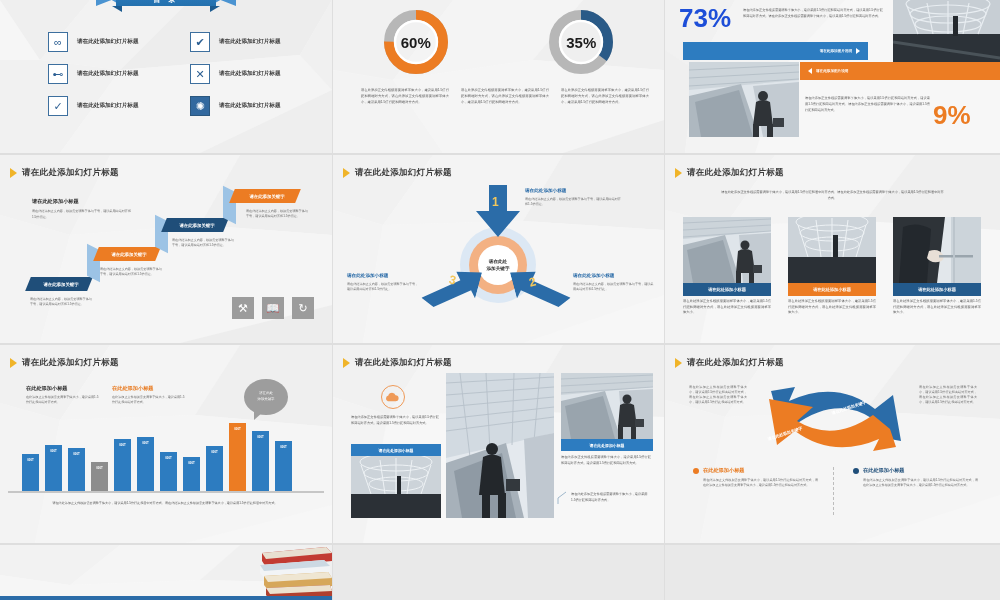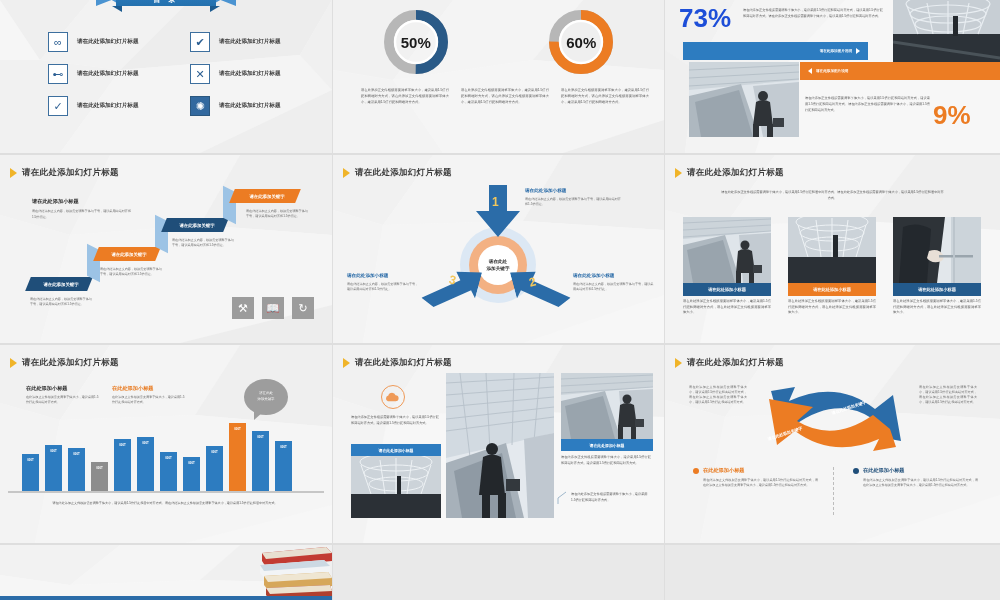--- a/index.html
+++ b/index.html
@@ -217,32 +217,32 @@
         <polygon points="0,70 60,80 110,153 0,153" fill="#f3f3f3"></polygon>
         <polygon points="60,80 200,60 331,70 331,120 230,153 110,153" fill="#f5f5f5"></polygon>
         <polygon points="331,120 331,153 230,153" fill="#ededed"></polygon>
       </svg>
     </div>
     <div class="content">
       <div class="donut-wrap">
         <div class="donut">
           <svg viewBox="0 0 64 64" width="64" height="64">
             <circle cx="32" cy="32" r="27" fill="none" stroke="#b7b7b7" stroke-width="10"></circle>
-            <circle cx="32" cy="32" r="27" fill="none" stroke="#2a5a87" stroke-width="10" stroke-dasharray="84.8 84.8" transform="rotate(-90 32 32)"></circle>
-            <circle cx="32" cy="32" r="21" fill="none" stroke="#ffffff" stroke-width="2.4"></circle>
-          </svg>
-          <div class="num">50%</div>
-        </div>
-        <div class="donut">
-          <svg viewBox="0 0 64 64" width="64" height="64">
-            <circle cx="32" cy="32" r="27" fill="none" stroke="#b7b7b7" stroke-width="10"></circle>
             <circle cx="32" cy="32" r="27" fill="none" stroke="#ec7c23" stroke-width="10" stroke-dasharray="127.2 42.4" transform="rotate(-90 32 32)"></circle>
             <circle cx="32" cy="32" r="21" fill="none" stroke="#ffffff" stroke-width="2.4"></circle>
           </svg>
           <div class="num">60%</div>
+        </div>
+        <div class="donut">
+          <svg viewBox="0 0 64 64" width="64" height="64">
+            <circle cx="32" cy="32" r="27" fill="none" stroke="#b7b7b7" stroke-width="10"></circle>
+            <circle cx="32" cy="32" r="27" fill="none" stroke="#2a5a87" stroke-width="10" stroke-dasharray="59.4 110.2" transform="rotate(-90 32 32)"></circle>
+            <circle cx="32" cy="32" r="21" fill="none" stroke="#ffffff" stroke-width="2.4"></circle>
+          </svg>
+          <div class="num">35%</div>
         </div>
       </div>
       <div class="donut-txt" style="left:28px;top:88px;">请在此添加正文件根据需要调整字体大小，建议采用1.5倍行距和两端对齐方式，请在此添加正文件根据需要调整字体大小，建议采用1.5倍行距和两端对齐方式。</div>
       <div class="donut-txt" style="left:128px;top:88px;">请在此添加正文件根据需要调整字体大小，建议采用1.5倍行距和两端对齐方式，请在此添加正文件根据需要调整字体大小，建议采用1.5倍行距和两端对齐方式。</div>
       <div class="donut-txt" style="left:228px;top:88px;">请在此添加正文件根据需要调整字体大小，建议采用1.5倍行距和两端对齐方式，请在此添加正文件根据需要调整字体大小，建议采用1.5倍行距和两端对齐方式。</div>
     </div>
   </div>
 
   <div class="gap"></div>
 

